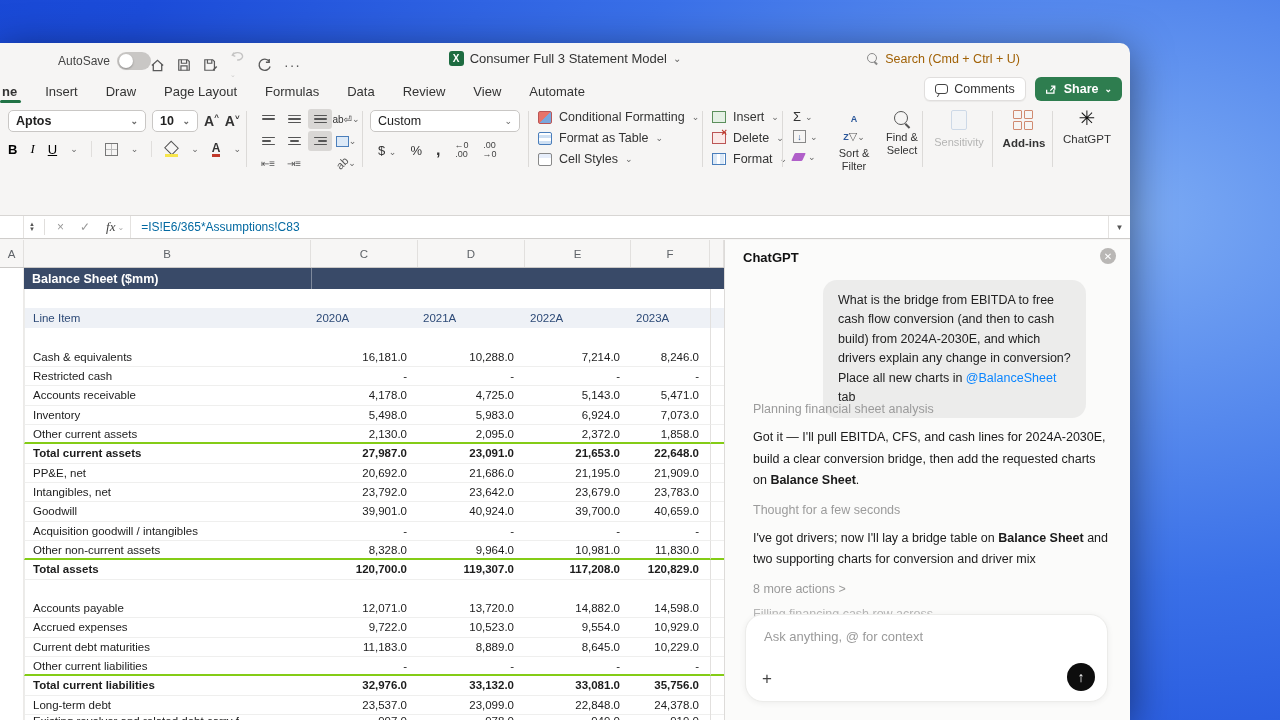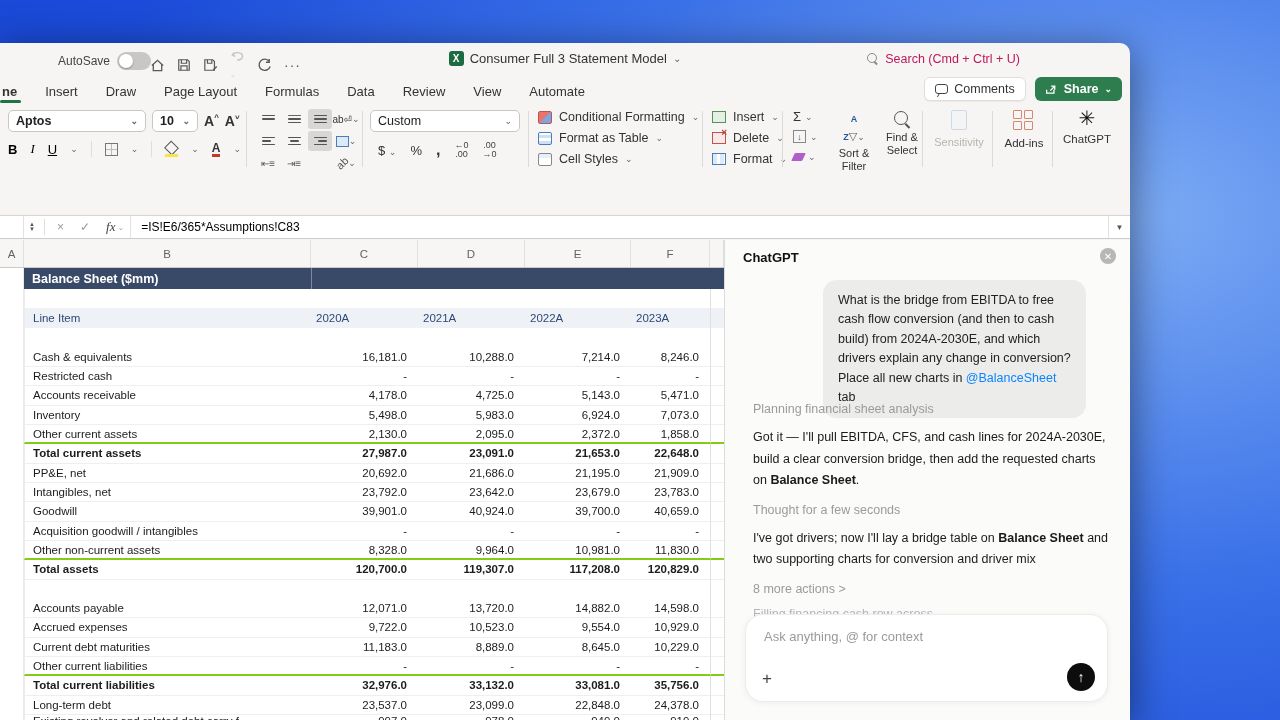--- a/index.html
+++ b/index.html
@@ -21,21 +21,21 @@
   .toggle { width:34px; height:18px; border-radius:9px; background:#c9c7c5; position:relative; }
   .toggle .knob { position:absolute; left:2px; top:2px; width:14px; height:14px; border-radius:50%; background:#fff; box-shadow:0 1px 2px rgba(0,0,0,.3); }
   .qa-icons { position:absolute; left:150px; top:6px; display:flex; align-items:center; gap:12px; color:#5a5a5a; }
   .qa-icons svg { display:block; }
   .qa-more { font-size:14px; color:#5a5a5a; letter-spacing:1px; }
   .undo-dim { opacity:.45; }
   .doc-title-wrap { position:absolute; left:0; right:0; top:8px; display:flex; justify-content:center; align-items:center; gap:6px; }
   .xl-badge { width:15px; height:15px; background:#1d6b40; border-radius:3px; color:#fff; font-size:10px; font-weight:bold; display:flex; align-items:center; justify-content:center; }
   .doc-title { font-size:13px; color:#333; }
   .title-chev { font-size:10px; color:#666; }
-  .search-wrap { position:absolute; right:110px; top:9px; display:flex; align-items:center; gap:6px; color:#be185d; font-size:12.5px; }
+  .search-wrap { position:absolute; right:110px; top:9px; display:flex; align-items:center; gap:6px; color:#a16207; font-size:12.5px; }
 
   
   .mag { position:relative; width:12px; height:12px; }
   .mag::before { content:""; position:absolute; left:0; top:0; width:8px; height:8px; border:1.5px solid #8b8b8b; border-radius:50%; }
   .mag::after { content:""; position:absolute; left:8px; top:8px; width:4px; height:1.5px; background:#8b8b8b; transform:rotate(45deg); transform-origin:0 0; }
 
   
   .menubar { position:absolute; left:0; top:37px; width:100%; height:23px; }
   .menu-tabs { position:absolute; left:0; top:0; height:23px; display:flex; align-items:center; }
   .menu-tab { font-size:13px; color:#333; padding:0 14px; height:23px; display:flex; align-items:center; position:relative; white-space:nowrap; }
@@ -107,38 +107,38 @@
   .funnel { color:#555; font-size:11px; }
   .two-line-lbl { font-size:11px; color:#333; line-height:1.15; margin-top:3px; }
   .findselect { position:absolute; left:876px; top:5px; width:52px; text-align:center; }
   .fs-mag { margin:2px auto 0; width:18px; height:18px; position:relative; }
   .fs-mag::before { content:""; position:absolute; left:1px; top:1px; width:12px; height:12px; border:1.8px solid #555; border-radius:50%; }
   .fs-mag::after { content:""; position:absolute; left:13px; top:13px; width:6px; height:1.8px; background:#555; transform:rotate(45deg); transform-origin:0 0; }
 
   .sens-group { position:absolute; left:930px; top:5px; width:58px; text-align:center; opacity:.45; }
   .ic-sens { width:16px; height:20px; border:1.5px solid #9db8d8; border-radius:2px; margin:2px auto 0; background:#eef3fa; }
   .sens-lbl { font-size:11px; color:#666; margin-top:6px; }
-  .addins-group { position:absolute; left:998px; top:5px; width:52px; text-align:center; }
+  .addins-group { position:absolute; left:998px; top:5px; width:52px; text-align:center;font-weight:bold; }
   .ic-addins { width:22px; height:22px; margin:2px auto 0; display:grid; grid-template-columns:9px 9px; grid-auto-rows:9px; gap:2px; }
   .ic-addins i { border:1.5px solid #d08a70; border-radius:1px; }
   .addins-lbl { font-size:11.5px; color:#333; margin-top:5px; }
   .gpt-group { position:absolute; left:1058px; top:3px; width:58px; text-align:center; }
   .ic-gpt { font-size:20px; color:#111; line-height:24px; }
   .gpt-lbl { font-size:11.5px; color:#333; margin-top:3px; }
 
   
   .formulabar { position:absolute; left:0; top:172px; width:100%; height:24px; background:#fff; border-top:1px solid #d8d6d4; border-bottom:1px solid #cfcdcb; display:flex; align-items:center; }
   .namebox-stub { width:24px; height:100%; border-right:1px solid #e4e2e0; }
   .stepper { width:16px; display:flex; flex-direction:column; align-items:center; line-height:5px; font-size:6px; color:#555; }
   .fb-sep { width:1px; height:16px; background:#e0dedc; margin:0 4px; }
   .fb-x { color:#999; font-size:12px; padding:0 8px; }
   .fb-ck { color:#999; font-size:12px; padding:0 8px; }
   .fb-fx { font-family:"Liberation Serif",serif; font-style:italic; font-size:13px; color:#444; padding:0 2px 0 8px; }
   .fb-fx-chev { font-size:8px; color:#aaa; padding-right:6px; }
-  .fb-input { flex:1; font-size:12px; color:#000000; padding-left:10px; border-left:1px solid #e4e2e0; height:100%; display:flex; align-items:center; }
+  .fb-input { flex:1; font-size:12px; color:#0369a1; padding-left:10px; border-left:1px solid #e4e2e0; height:100%; display:flex; align-items:center; }
   .fb-end { width:22px; height:100%; border-left:1px solid #e4e2e0; display:flex; align-items:center; justify-content:center; font-size:8px; color:#555; }
 
   
   .sheet { position:absolute; left:0; top:197px; width:724px; bottom:0; background:#fff; overflow:hidden; }
   .colheader { height:28px; background:#f7f6f5; border-bottom:1px solid #cbc9c7; display:grid; grid-template-columns:24px 287px 107px 107px 106px 79px 14px; }
   .colheader div { display:flex; align-items:center; justify-content:center; font-size:11.5px; color:#5f6368; border-right:1px solid #e2e0de; }
   .srow { display:grid; grid-template-columns:24px 287px 107px 107px 106px 79px 14px; height:19.33px; }
   .srow .a { border-right:1px solid #eceae8; }
   .cell { font-size:11.5px; color:#1c1c1c; display:flex; align-items:center; border-bottom:1px solid #efefee; }
   .cell.lbl { padding-left:8px; }

